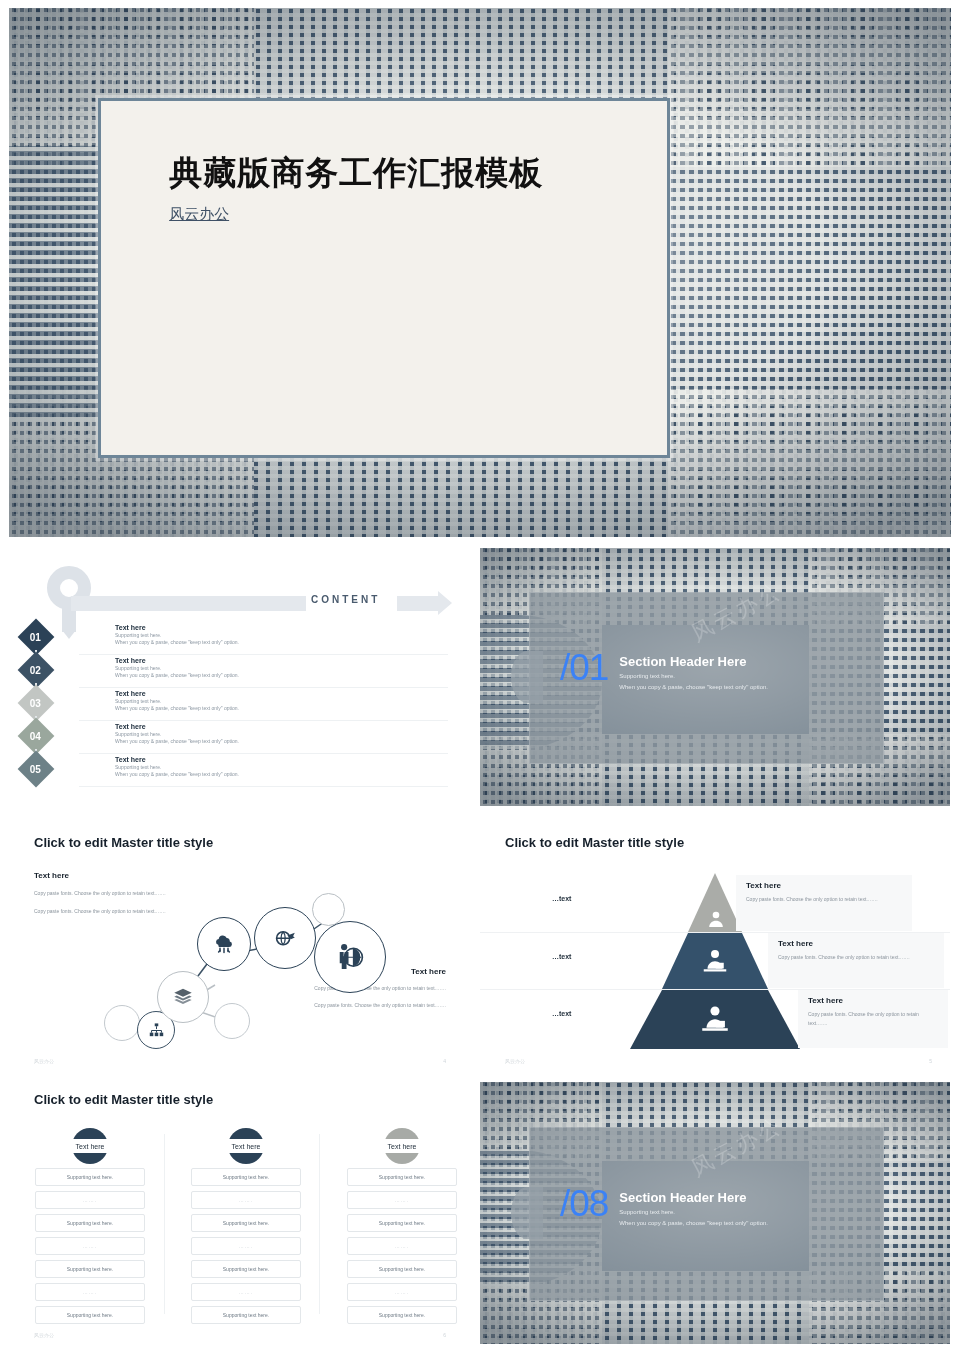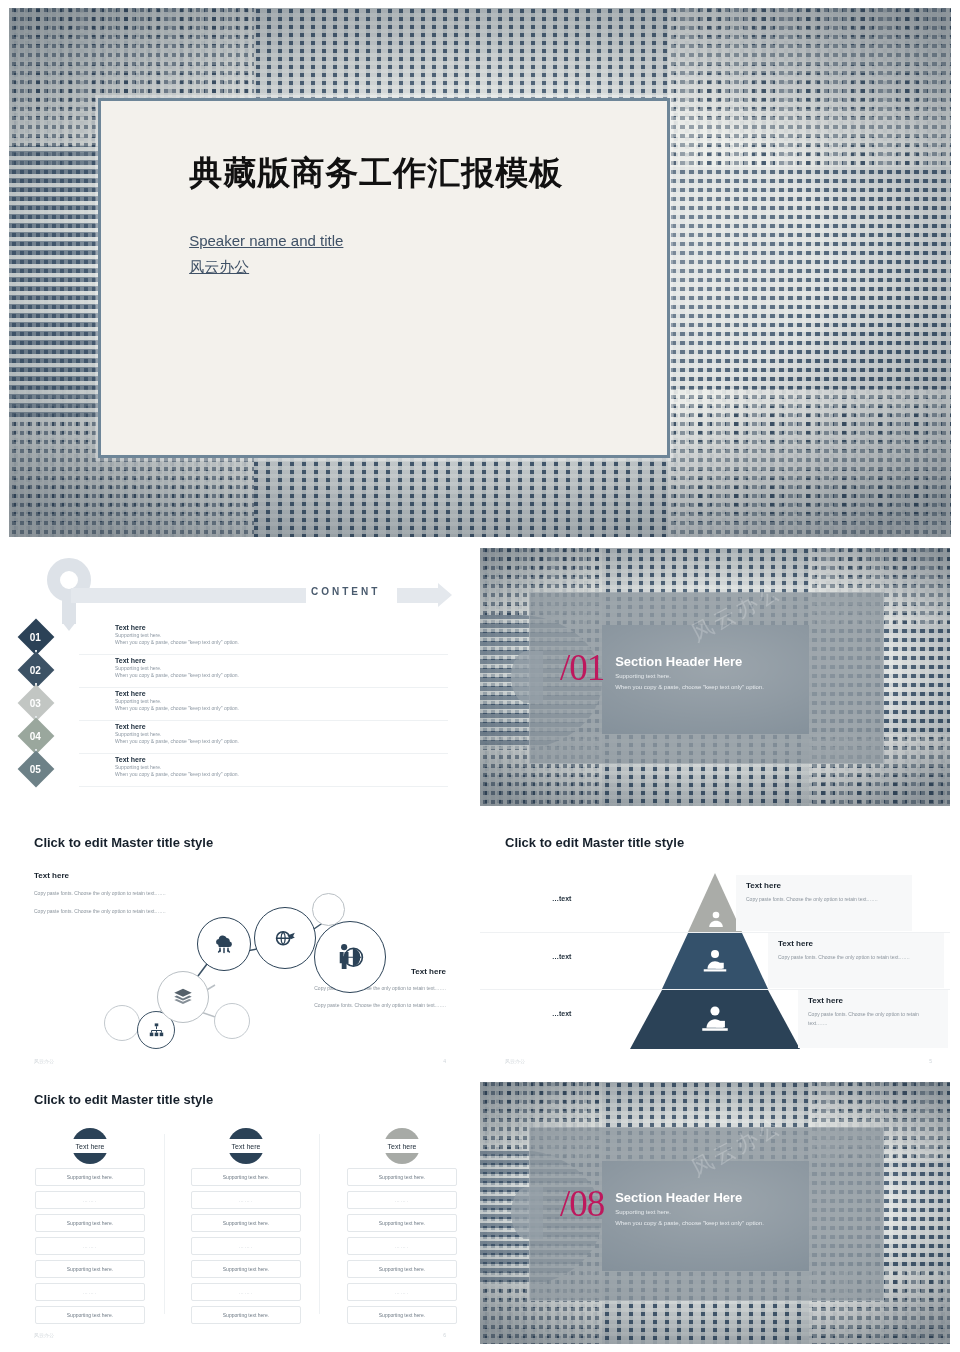--- a/index.html
+++ b/index.html
@@ -43,30 +43,30 @@
          background:
            repeating-linear-gradient(0deg, rgba(232,236,233,.85) 0 4px, rgba(70,92,114,.75) 4px 9px);
          opacity:.75;}
 
   
   #slide1{left:9px;top:8px;width:942px;height:529px;}
   .t-frame{position:absolute;left:9.5%;top:17%;width:60%;height:67%;
            border:3px solid #6e8698;background:#f3f1ec;
            box-shadow:0 0 0 3px rgba(255,255,255,.25);}
   .t-inner{position:absolute;inset:6px;background:#f3f1ec;}
-  .t-text{position:absolute;left:17%;top:27%;width:58%;margin-left:20px;}
+  .t-text{position:absolute;left:17%;top:27%;width:58%;}
   .t-title{font-size:33px;font-weight:bold;color:#111;letter-spacing:1px;
            font-family:"DejaVu Sans","Liberation Sans",sans-serif;}
   .t-sub{margin-top:14px;font-size:14px;color:#4c5a69;letter-spacing:7px;}
   .t-spk{margin-top:36px;font-size:15px;color:#3f5166;text-decoration:underline;}
   .t-org{margin-top:9px;font-size:15px;color:#3f5166;text-decoration:underline;}
 
   
   #slide2{left:9px;top:548px;width:455px;height:258px;background:#fff;}
-  .key-wrap{position:absolute;left:0;top:4px;width:100%;height:64px;}
+  .key-wrap{position:absolute;left:0;top:12px;width:100%;height:64px;}
   .key-ring{position:absolute;left:38px;top:6px;width:44px;height:44px;border-radius:50%;
             border:13px solid #dde2e8;box-sizing:border-box;}
   .key-stem{position:absolute;left:53px;top:38px;width:14px;height:34px;background:#dde2e8;}
   .key-tip{position:absolute;left:53px;top:70px;width:0;height:0;
            border-left:7px solid transparent;border-right:7px solid transparent;
            border-top:9px solid #dde2e8;}
   .key-bar{position:absolute;left:62px;top:36px;width:235px;height:15px;background:#e4e8ed;}
   .cont-label{position:absolute;left:302px;top:34px;font-size:10px;letter-spacing:3px;
               color:#4a5b6e;font-weight:bold;}
   .arrow-tail{position:absolute;left:388px;top:36px;width:42px;height:15px;background:#e4e8ed;}
@@ -85,22 +85,22 @@
   .c-s2{font-size:5px;color:#8c97a2;margin-left:36px;margin-top:1px;}
 
   
   #slide3{left:480px;top:548px;width:470px;height:258px;}
   #slide7{left:480px;top:1082px;width:470px;height:262px;}
   .sec-panel{position:absolute;left:10.5%;top:17%;width:75%;height:66%;
              background:rgba(140,150,158,.80);border:1px solid rgba(255,255,255,.18);}
   .sec-tab{position:absolute;left:6.5%;top:40%;width:7%;height:20%;
            border-radius:50% 0 0 50%;background:rgba(150,160,168,.75);}
   .sec-body{position:absolute;left:17%;top:40%;display:flex;align-items:flex-start;gap:11px;}
-  .sec-num{font-size:37px;font-weight:300;color:#be185d;line-height:.9;
-           letter-spacing:-1px;font-family:Liberation Serif, serif;}
+  .sec-num{font-size:37px;font-weight:300;color:#3b82f6;line-height:.9;
+           letter-spacing:-1px;font-family:Liberation Sans, sans-serif;}
   .sec-txt{padding-top:3px;}
   .sec-h{font-size:13px;font-weight:bold;color:#fff;}
   .sec-p{font-size:6px;color:#e7ebee;margin-top:4px;}
   .sec-p2{font-size:6px;color:#e7ebee;margin-top:5px;}
   .wm{position:absolute;left:44%;top:19%;font-size:22px;color:rgba(255,255,255,.22);
       transform:rotate(-28deg);letter-spacing:3px;
       font-family:"DejaVu Sans","Liberation Sans",sans-serif;}
 
   
   #slide4{left:9px;top:825px;width:455px;height:245px;background:#fff;}
@@ -159,21 +159,20 @@
         <div class="wgrid"></div>
       </div>
     <div class="curve"></div>
     <div class="vign"></div>
   </div>
   <div class="t-frame">
     <div class="t-inner"></div>
   </div>
   <div class="t-text">
     <div class="t-title">典藏版商务工作汇报模板</div>
-    <div class="t-spk">Speaker name and title</div>
     <div class="t-org">风云办公</div>
   </div>
 </div>
 
 <div class="slide" id="slide2">
   <div class="key-wrap">
     <div class="key-ring"></div>
     <div class="key-stem"></div>
     <div class="key-tip"></div>
     <div class="key-bar"></div>

